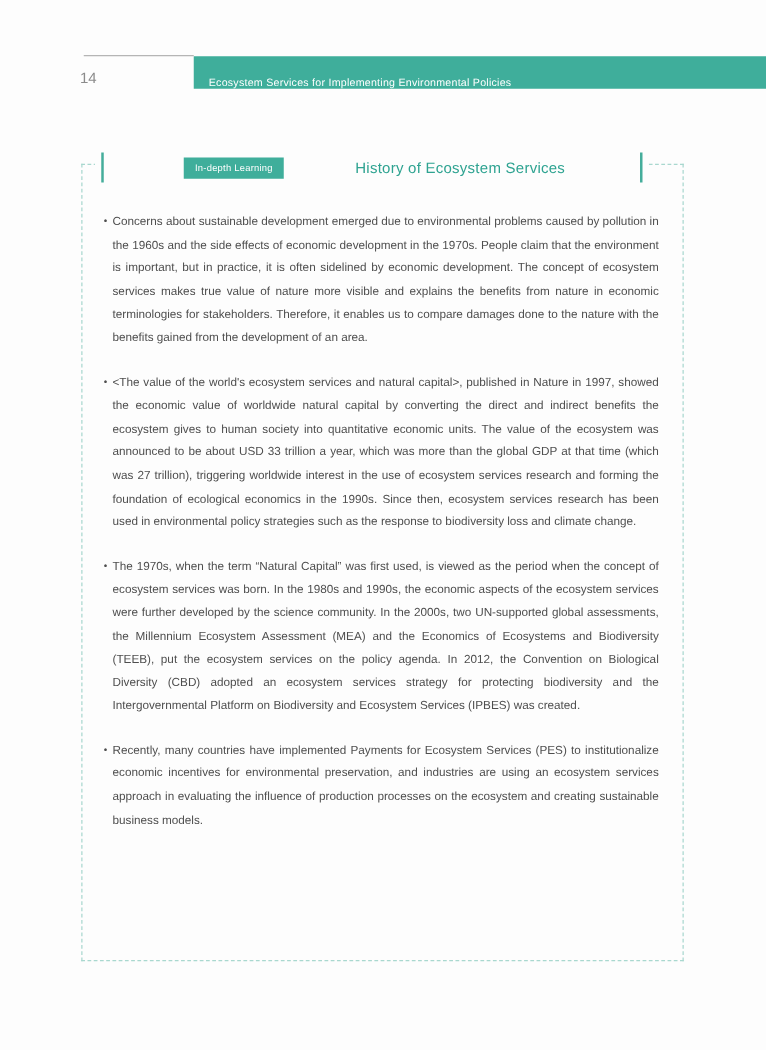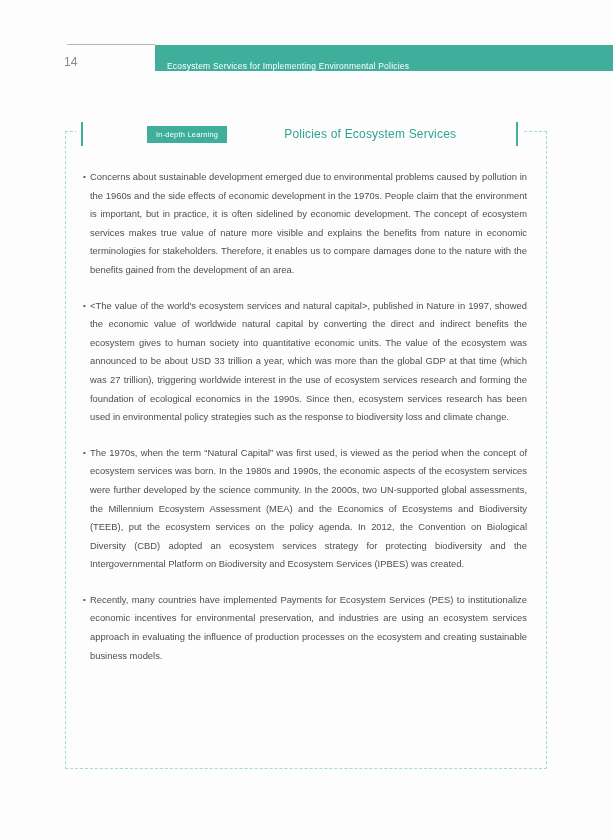--- a/index.html
+++ b/index.html
@@ -107,17 +107,17 @@
       <div class="para">
         <span class="bullet">•</span>
         <span class="ptext">Recently, many countries have implemented Payments for Ecosystem Services (PES) to institutionalize economic incentives for environmental preservation, and industries are using an ecosystem services approach in evaluating the influence of production processes on the ecosystem and creating sustainable business models.</span>
       </div>
     </div>
   </div>
 
   <div class="title-row">
     <span class="tick"></span>
     <span class="badge">In-depth Learning</span>
-    <span class="section-title">Policies of Ecosystem Services</span>
+    <span class="section-title">History of Ecosystem Services</span>
     <span class="tick"></span>
   </div>
 
 </div>
 
 </body></html>

